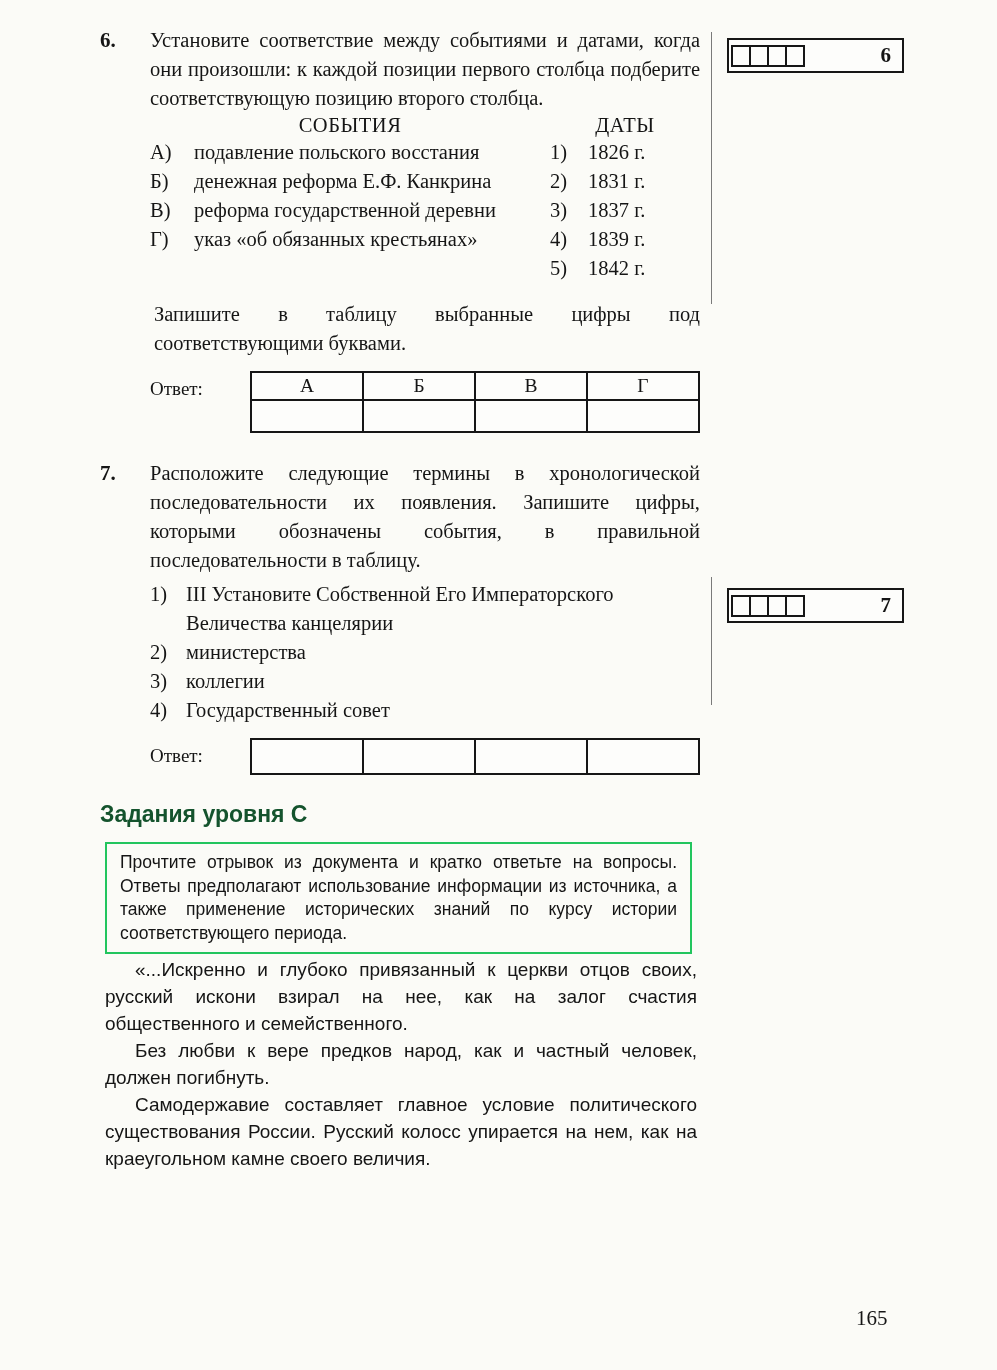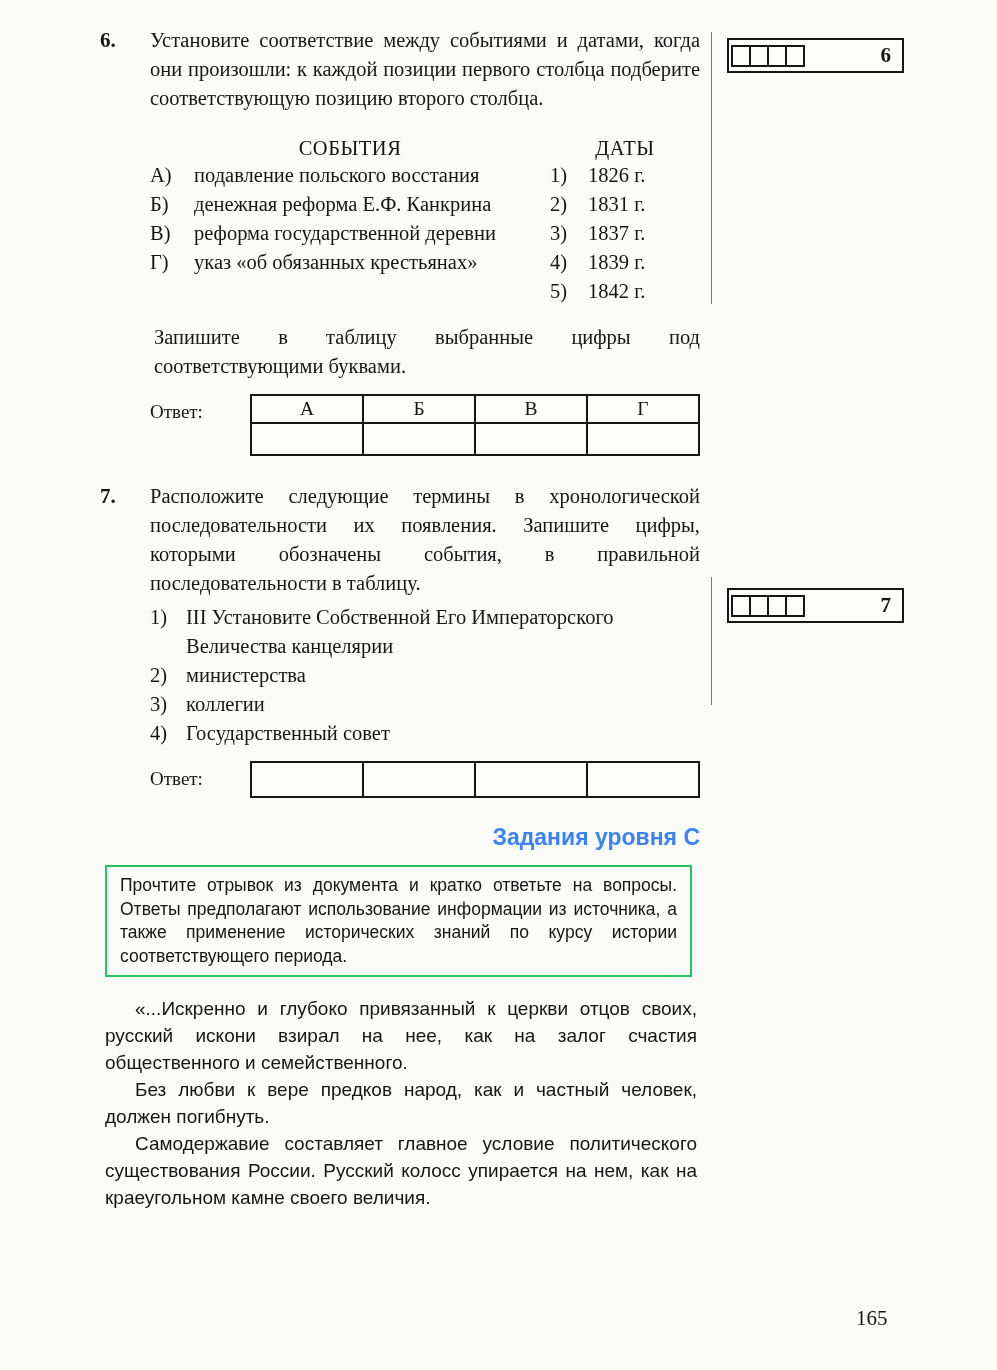--- a/index.html
+++ b/index.html
@@ -11,21 +11,21 @@
   }
   .sheet { position: relative; width: 997px; height: 1370px; overflow: hidden; }
   .content { position: absolute; left: 100px; top: 26px; width: 600px; }
 
   .question { display: flex; }
   .q7sec { margin-top: 26px; }
   .qnum { flex: 0 0 50px; font-weight: bold; font-size: 21px; line-height: 29px; }
   .qbody { flex: 1; min-width: 0; }
   .prompt { margin: 0; font-size: 20.5px; line-height: 29px; text-align: justify; }
 
-  .match-head { display: flex; margin-top: 24px; font-size: 20.5px; letter-spacing: .5px; }
+  .match-head { display: flex; margin-top: 1px; font-size: 20.5px; letter-spacing: .5px; }
   .mh1 { width: 400px; text-align: center; }
   .mh2 { width: 150px; text-align: center; }
   .match-cols { display: flex; margin-top: 1px; }
   .col-events { width: 400px; }
   .col-dates  { width: 150px; }
   .mitem { display: flex; font-size: 20.5px; line-height: 29px; }
   .col-events .lbl { flex: 0 0 44px; }
   .col-events .txt { width: 312px; text-align: justify; }
   .col-dates .lbl { flex: 0 0 38px; }
 
@@ -37,30 +37,30 @@
   table.ans td { border: 2px solid #161616; text-align: center; vertical-align: middle;
                  font-size: 19.5px; height: 26px; padding: 0; }
   table.ans tr.blank td { height: 30px; }
   table.ans.single td { height: 33px; }
 
   .list { margin-top: 5px; }
   .litem { display: flex; font-size: 20.5px; line-height: 29px; }
   .litem .lbl { flex: 0 0 36px; }
   .litem .txt { flex: 1; }
 
-  .section-title { margin: 26px 0 0 0; text-align: right;
+  .section-title { margin: 26px 0 0 0; text-align: left;
     font-family: "Liberation Sans", "DejaVu Sans", sans-serif;
-    font-size: 23px; font-weight: bold; color: #3b82f6; }
+    font-size: 23px; font-weight: bold; color: #14532d; }
 
   .instr-box { margin: 14px 0 0 5px; width: 587px; box-sizing: border-box;
     border: 2px solid #22c55e; padding: 7px 13px; }
   .instr-box p { margin: 0; font-family: "Liberation Sans", "DejaVu Sans", sans-serif;
     font-size: 17.5px; line-height: 23.5px; text-align: justify; }
 
-  .quote { margin: 18px 0 0 5px; width: 592px;
+  .quote { margin: 2px 0 0 5px; width: 592px;
     font-family: "Liberation Sans", "DejaVu Sans", sans-serif; }
   .quote p { margin: 0; font-size: 19px; line-height: 27px; text-align: justify; text-indent: 30px; }
 
   .score-box { position: absolute; left: 727px; width: 173px; height: 31px;
     border: 2px solid #161616; display: flex; align-items: center; background: #fdfdfb; }
   .sb6 { top: 38px; }
   .sb7 { top: 588px; }
   .score-cells { display: flex; margin-left: 2px; }
   .score-cell { width: 20px; height: 22px; border: 2px solid #161616; margin-right: -2px;
     background: #fdfdfb; box-sizing: border-box; }

